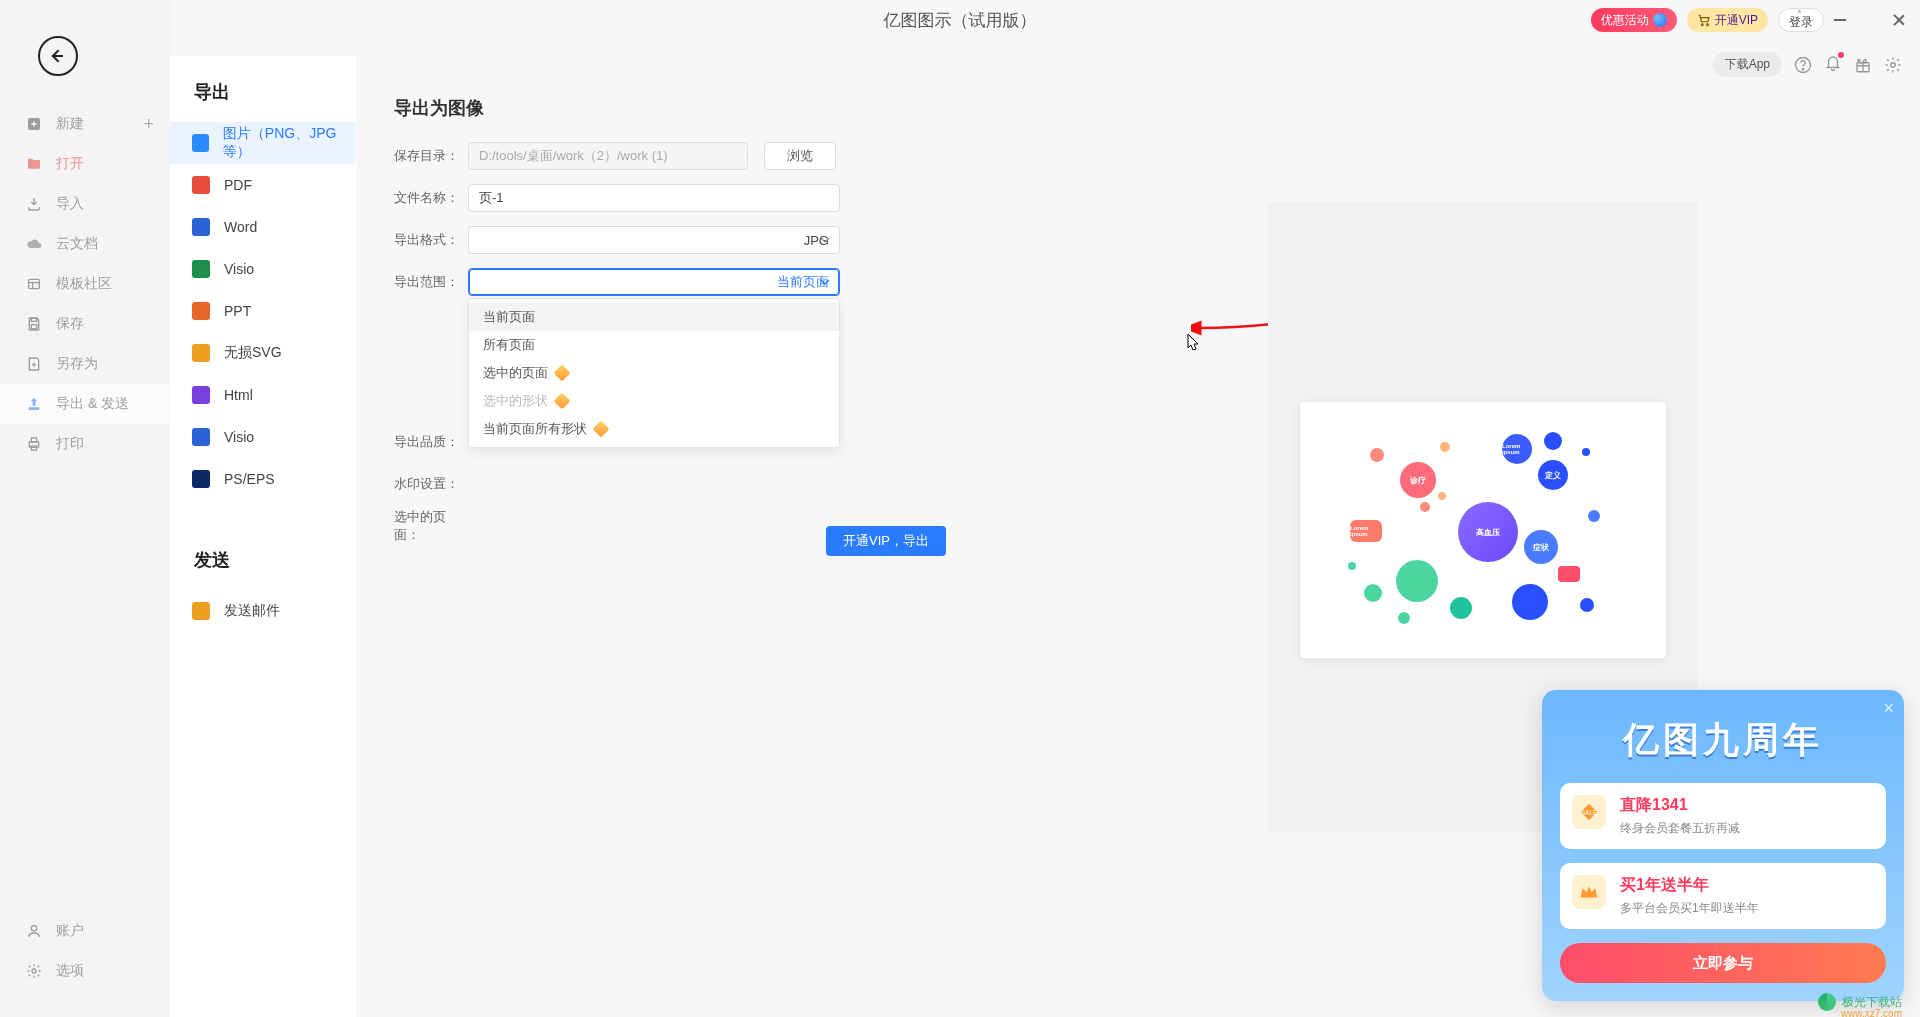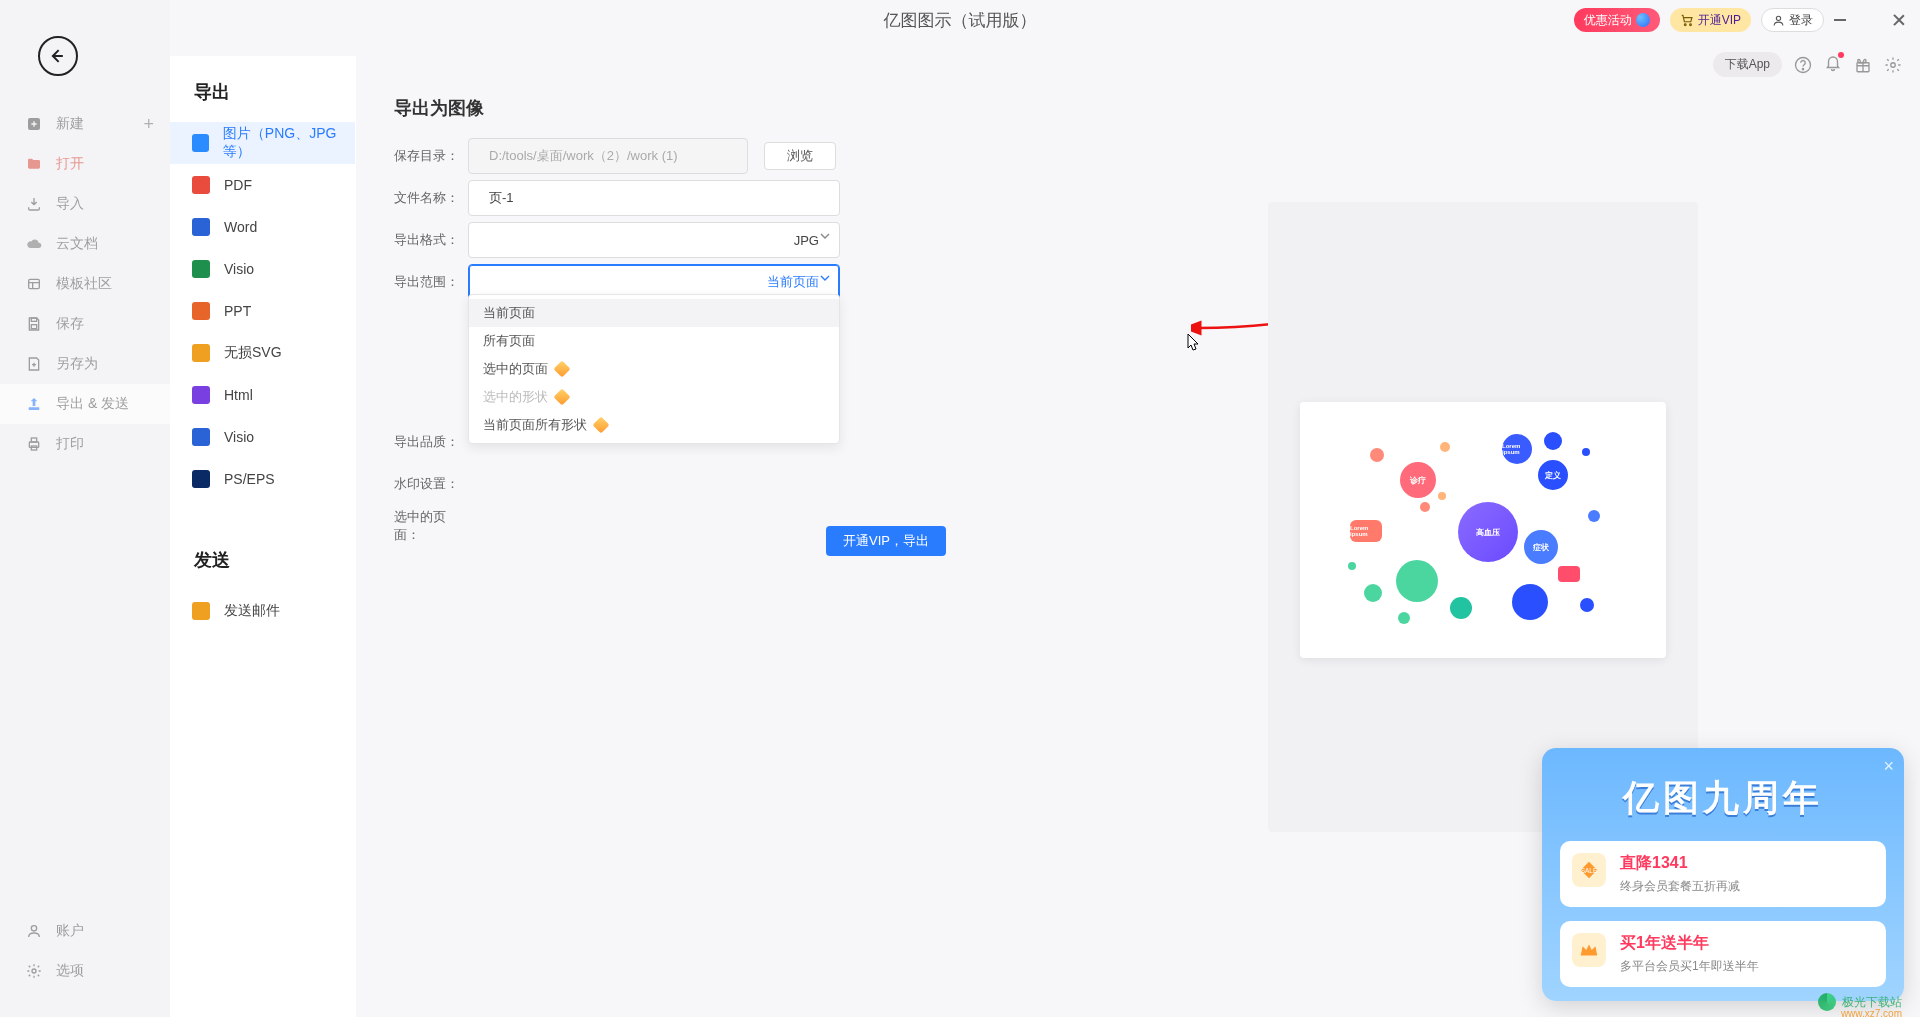--- a/index.html
+++ b/index.html
@@ -7,21 +7,21 @@
 
 
 .titlebar { position:absolute; top:0; left:0; right:0; height:40px; display:flex; align-items:center; background:#f7f7f9; }
 .titlebar .title-center { position:absolute; left:50%; transform:translateX(-50%); color:#555; font-size:17px; }
 .titlebar .right-controls { position:absolute; right:12px; display:flex; align-items:center; gap:10px; }
 .pill { display:inline-flex; align-items:center; height:24px; padding:0 10px; border-radius:12px; font-size:12px; cursor:pointer; }
 .pill-red { background:linear-gradient(90deg,#ff3a5e,#ff5a78); color:#fff;margin-left:44px; }
 .pill-red-deco { width:14px; height:14px; margin-left:4px; background:radial-gradient(circle at 30% 30%,#6ec1ff,#2a6bff); border-radius:50%; }
 .pill-yellow { background:#ffe7a3; color:#4c1d95;text-align:right; }
 .pill-yellow svg { margin-right:4px; }
-.pill-white { background:#fff; border:1px solid #ddd; color:#444; }
+.pill-white { background:#fff; border:1px solid #ddd; color:#444;flex-direction:column; }
 .pill-white svg { margin-right:4px; }
 .win-btn { width:18px; height:18px; cursor:pointer; color:#666; }
 .win-btn.line::before { content:""; display:block; width:12px; height:1.5px; background:#666; margin-top:8px; }
 .win-btn.close { position:relative; }
 .win-btn.close::before,.win-btn.close::after { content:""; position:absolute; left:8px; top:2px; width:1.5px; height:14px; background:#666; }
 .win-btn.close::before { transform:rotate(45deg); }
 .win-btn.close::after { transform:rotate(-45deg); }
 
 
 .toolbar2 { position:absolute; top:52px; right:18px; display:flex; align-items:center; gap:12px; color:#888; }
@@ -51,21 +51,21 @@
 .export-list { list-style:none; }
 .export-list li { display:flex; align-items:center; height:42px; padding-left:22px; font-size:14px; color:#444; cursor:pointer; }
 .export-list li.active { background:#eaf3ff; color:#2a7cff; }
 .export-list li .fi { width:18px; height:18px; margin-right:14px; border-radius:3px; display:inline-block; }
 
 
 .main { position:absolute; left:356px; top:56px; right:0; bottom:0; padding:40px 40px 40px 38px; }
 .main h2 { font-size:18px; font-weight:700; margin-bottom:22px; }
 .form-row { display:flex; align-items:center; margin-bottom:14px; font-size:13px; color:#666; height:28px; }
 .form-row .label { width:74px; flex:0 0 74px; }
-.text-input, .select-input { height:36px; border:1px solid #ddd; border-radius:4px; background:#fff; padding:0 20px; font-size:13px; color:#444; width:280px; }
+.text-input, .select-input { height:28px; border:1px solid #ddd; border-radius:4px; background:#fff; padding:0 10px; font-size:13px; color:#444; width:280px; }
 .text-input.readonly { background:#f5f5f6; color:#aaa; }
 .browse-btn { margin-left:16px; width:72px; height:28px; border:1px solid #ddd; background:#fff; border-radius:4px; cursor:pointer; font-size:13px; color:#555; }
 .select-wrap { position:relative; width:372px; }
 .select-wrap .select-input { width:100%; text-align:right; cursor:pointer; }
 .select-wrap .caret { position:absolute; right:10px; top:11px; pointer-events:none; }
 .select-wrap.open .select-input { border-color:#2a7cff; box-shadow:0 0 0 1px #2a7cff inset; color:#2a7cff; }
 .dropdown { position:absolute; top:30px; left:0; width:100%; background:#fff; border:1px solid #e5e5e8; border-radius:4px; box-shadow:0 4px 12px rgba(0,0,0,.08); padding:4px 0; z-index:50; }
 .dropdown li { list-style:none; height:28px; display:flex; align-items:center; padding:0 14px; font-size:13px; color:#555; cursor:pointer; }
 .dropdown li:hover,.dropdown li.hover { background:#f3f3f5; }
 .dropdown li.disabled { color:#bbb; cursor:default; }
@@ -416,19 +416,20 @@
   </div>
   <div class="card">
     <div class="badge">
       <svg width="22" height="22" viewBox="0 0 24 24" fill="#ff9a2e">
           <path d="M3 18h18l-2-10-4 4-3-6-3 6-4-4z"></path>
         </svg>
     </div>
     <div class="t1">买1年送半年</div>
     <div class="t2">多平台会员买1年即送半年</div>
   </div>
+  <div class="cta">立即参与</div>
 </div>
 
 <div class="watermark">
   <span class="logo"></span>
   <span>极光下载站</span>
   <span class="sub">www.xz7.com</span>
 </div>
 
 </body></html>

